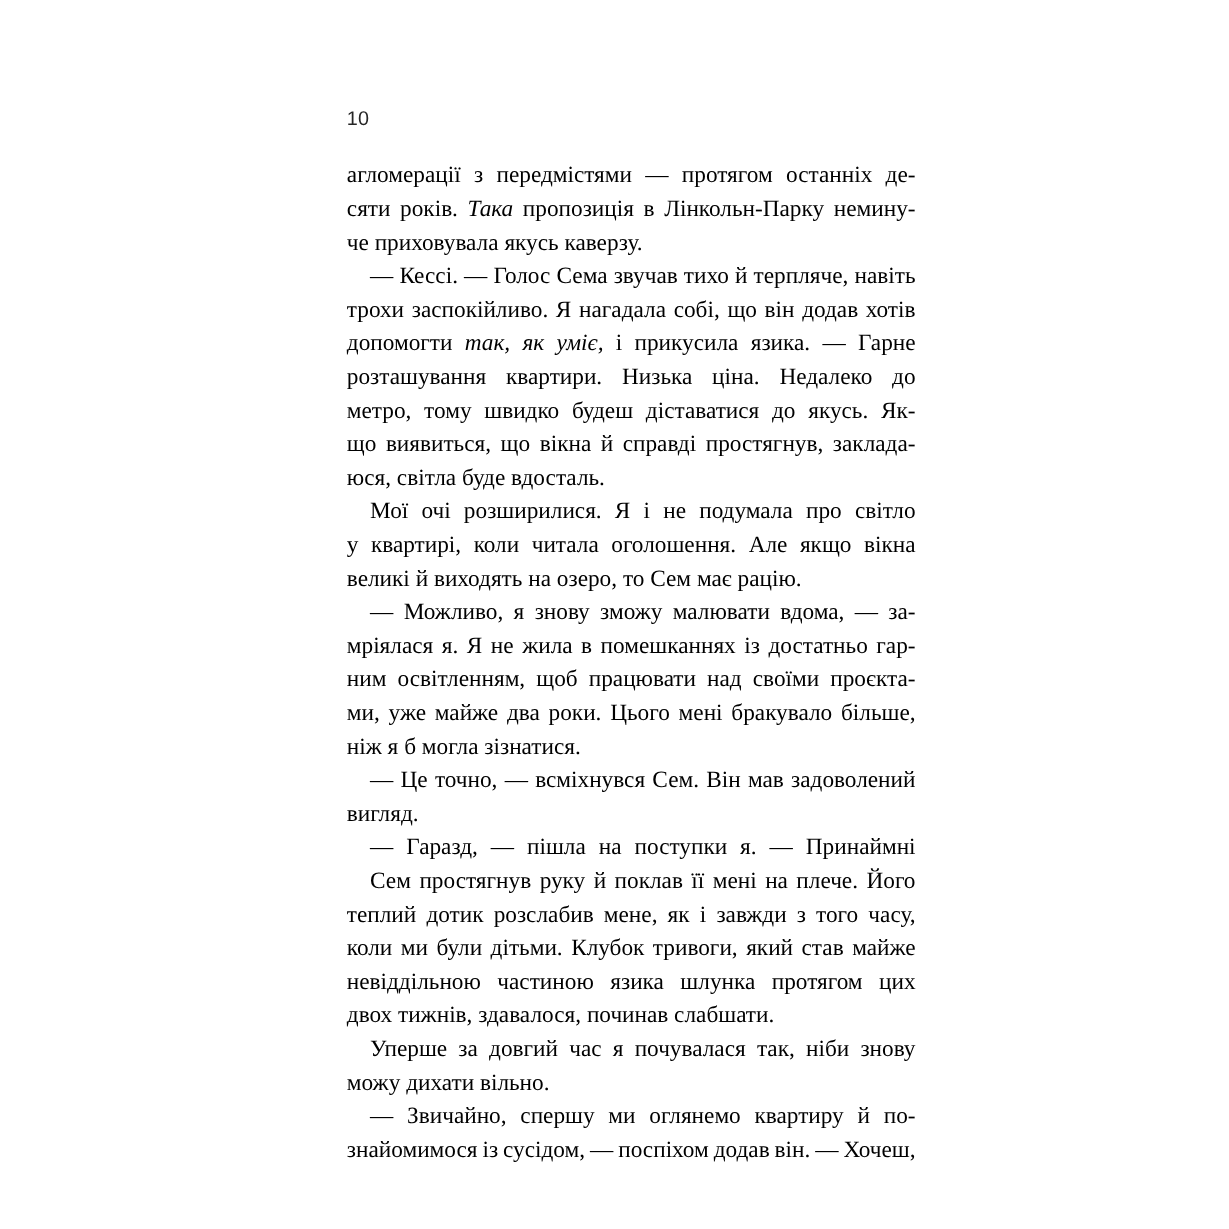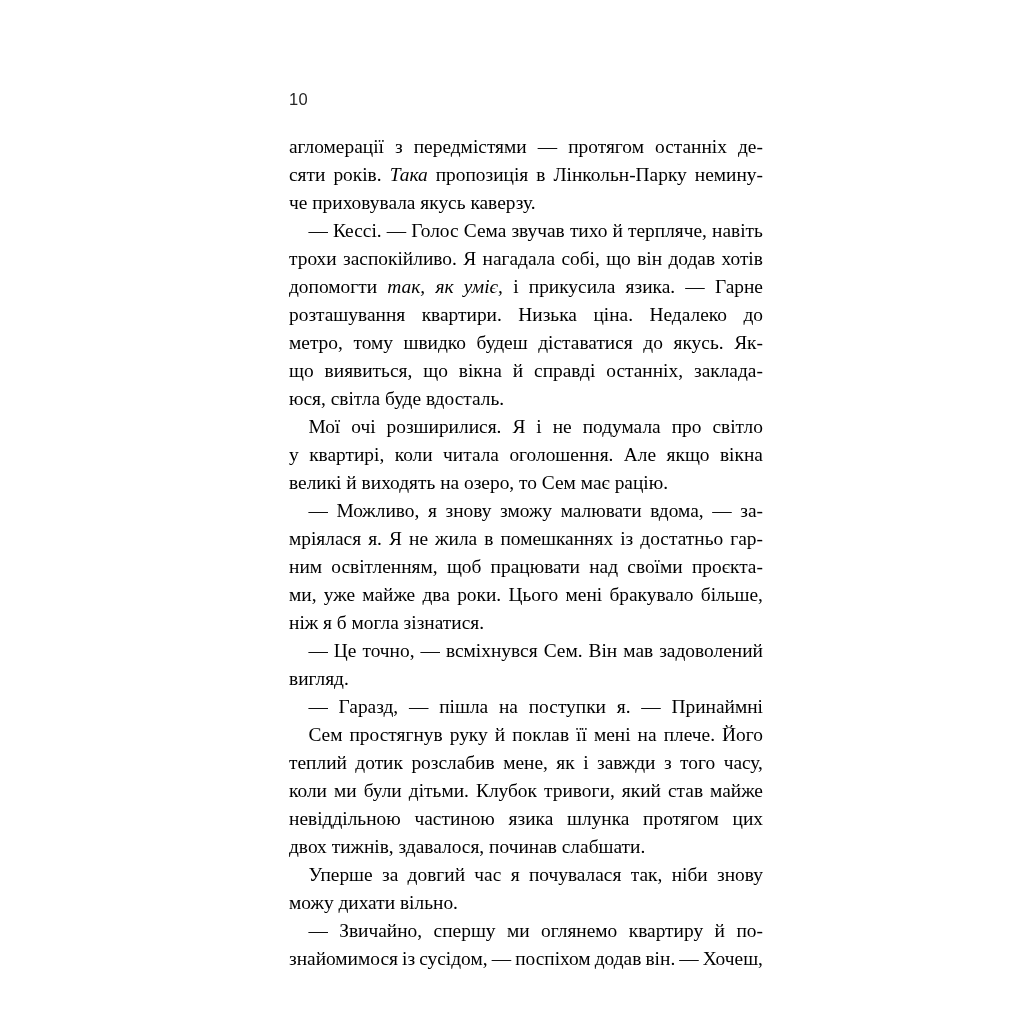--- a/index.html
+++ b/index.html
@@ -86,21 +86,21 @@
 
   <div class="textblock" id="textblock">
       <div class="ln just"><span class="w">агломерації</span><span class="w">з</span><span class="w">передмістями</span><span class="w">—</span><span class="w">протягом</span><span class="w">останніх</span><span class="w">де-</span></div>
       <div class="ln just"><span class="w">сяти</span><span class="w">років.</span><span class="w it">Така</span><span class="w">пропозиція</span><span class="w">в</span><span class="w">Лінкольн-Парку</span><span class="w">немину-</span></div>
       <div class="ln last"><span>че </span><span>приховувала </span><span>якусь </span><span>каверзу.</span></div>
       <div class="ln just"><span class="w"> —</span><span class="w">Кессі.</span><span class="w">—</span><span class="w">Голос</span><span class="w">Сема</span><span class="w">звучав</span><span class="w">тихо</span><span class="w">й</span><span class="w">терпляче,</span><span class="w">навіть</span></div>
       <div class="ln just"><span class="w">трохи</span><span class="w">заспокійливо.</span><span class="w">Я</span><span class="w">нагадала</span><span class="w">собі,</span><span class="w">що</span><span class="w">він</span><span class="w">додав</span><span class="w">хотів</span></div>
       <div class="ln just"><span class="w">допомогти</span><span class="w it">так,</span><span class="w it">як</span><span class="w it">уміє,</span><span class="w">і</span><span class="w">прикусила</span><span class="w">язика.</span><span class="w">—</span><span class="w">Гарне</span></div>
       <div class="ln just"><span class="w">розташування</span><span class="w">квартири.</span><span class="w">Низька</span><span class="w">ціна.</span><span class="w">Недалеко</span><span class="w">до</span></div>
       <div class="ln just"><span class="w">метро,</span><span class="w">тому</span><span class="w">швидко</span><span class="w">будеш</span><span class="w">діставатися</span><span class="w">до</span><span class="w">якусь.</span><span class="w">Як-</span></div>
-      <div class="ln just"><span class="w">що</span><span class="w">виявиться,</span><span class="w">що</span><span class="w">вікна</span><span class="w">й</span><span class="w">справді</span><span class="w">останніх,</span><span class="w">заклада-</span></div>
+      <div class="ln just"><span class="w">що</span><span class="w">виявиться,</span><span class="w">що</span><span class="w">вікна</span><span class="w">й</span><span class="w">справді</span><span class="w">простягнув,</span><span class="w">заклада-</span></div>
       <div class="ln last"><span>юся, </span><span>світла </span><span>буде </span><span>вдосталь.</span></div>
       <div class="ln just"><span class="w"> Мої</span><span class="w">очі</span><span class="w">розширилися.</span><span class="w">Я</span><span class="w">і</span><span class="w">не</span><span class="w">подумала</span><span class="w">про</span><span class="w">світло</span></div>
       <div class="ln just"><span class="w">у</span><span class="w">квартирі,</span><span class="w">коли</span><span class="w">читала</span><span class="w">оголошення.</span><span class="w">Але</span><span class="w">якщо</span><span class="w">вікна</span></div>
       <div class="ln last"><span>великі </span><span>й </span><span>виходять </span><span>на </span><span>озеро, </span><span>то </span><span>Сем </span><span>має </span><span>рацію.</span></div>
       <div class="ln just"><span class="w"> —</span><span class="w">Можливо,</span><span class="w">я</span><span class="w">знову</span><span class="w">зможу</span><span class="w">малювати</span><span class="w">вдома,</span><span class="w">—</span><span class="w">за-</span></div>
       <div class="ln just"><span class="w">мріялася</span><span class="w">я.</span><span class="w">Я</span><span class="w">не</span><span class="w">жила</span><span class="w">в</span><span class="w">помешканнях</span><span class="w">із</span><span class="w">достатньо</span><span class="w">гар-</span></div>
       <div class="ln just"><span class="w">ним</span><span class="w">освітленням,</span><span class="w">щоб</span><span class="w">працювати</span><span class="w">над</span><span class="w">своїми</span><span class="w">проєкта-</span></div>
       <div class="ln just"><span class="w">ми,</span><span class="w">уже</span><span class="w">майже</span><span class="w">два</span><span class="w">роки.</span><span class="w">Цього</span><span class="w">мені</span><span class="w">бракувало</span><span class="w">більше,</span></div>
       <div class="ln last"><span>ніж </span><span>я </span><span>б </span><span>могла </span><span>зізнатися.</span></div>
       <div class="ln just"><span class="w"> —</span><span class="w">Це</span><span class="w">точно,</span><span class="w">—</span><span class="w">всміхнувся</span><span class="w">Сем.</span><span class="w">Він</span><span class="w">мав</span><span class="w">задоволений</span></div>

